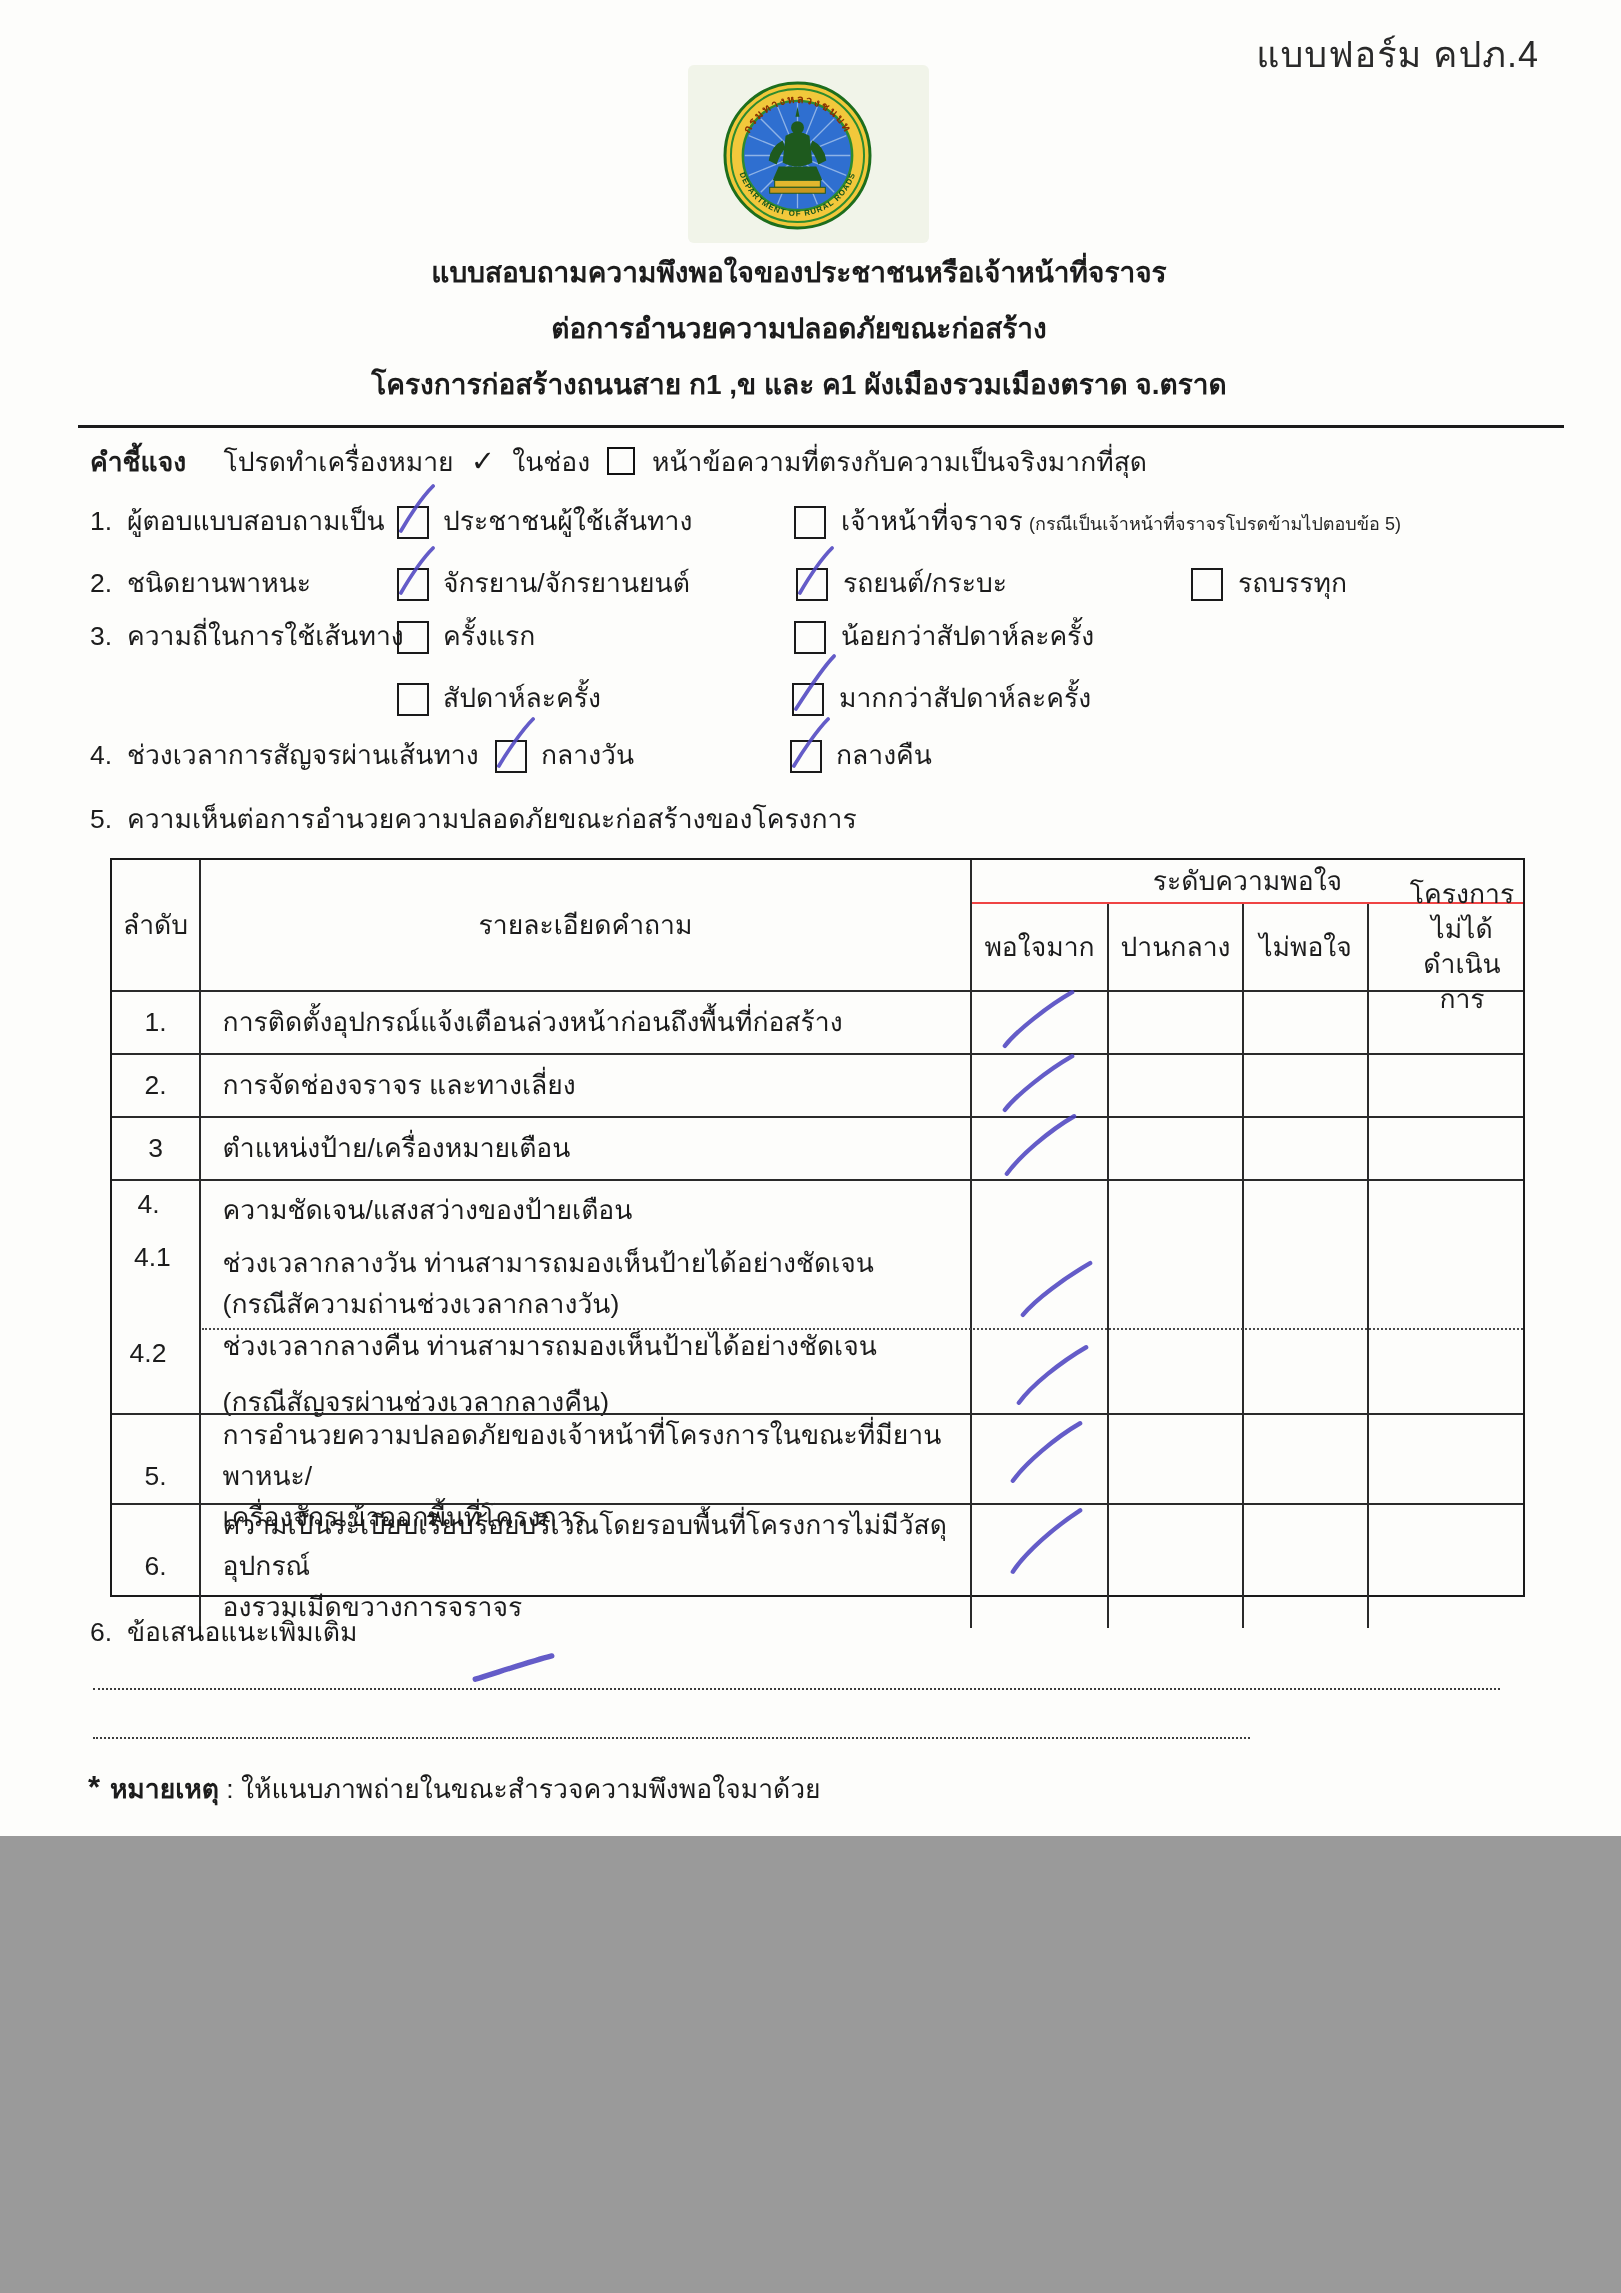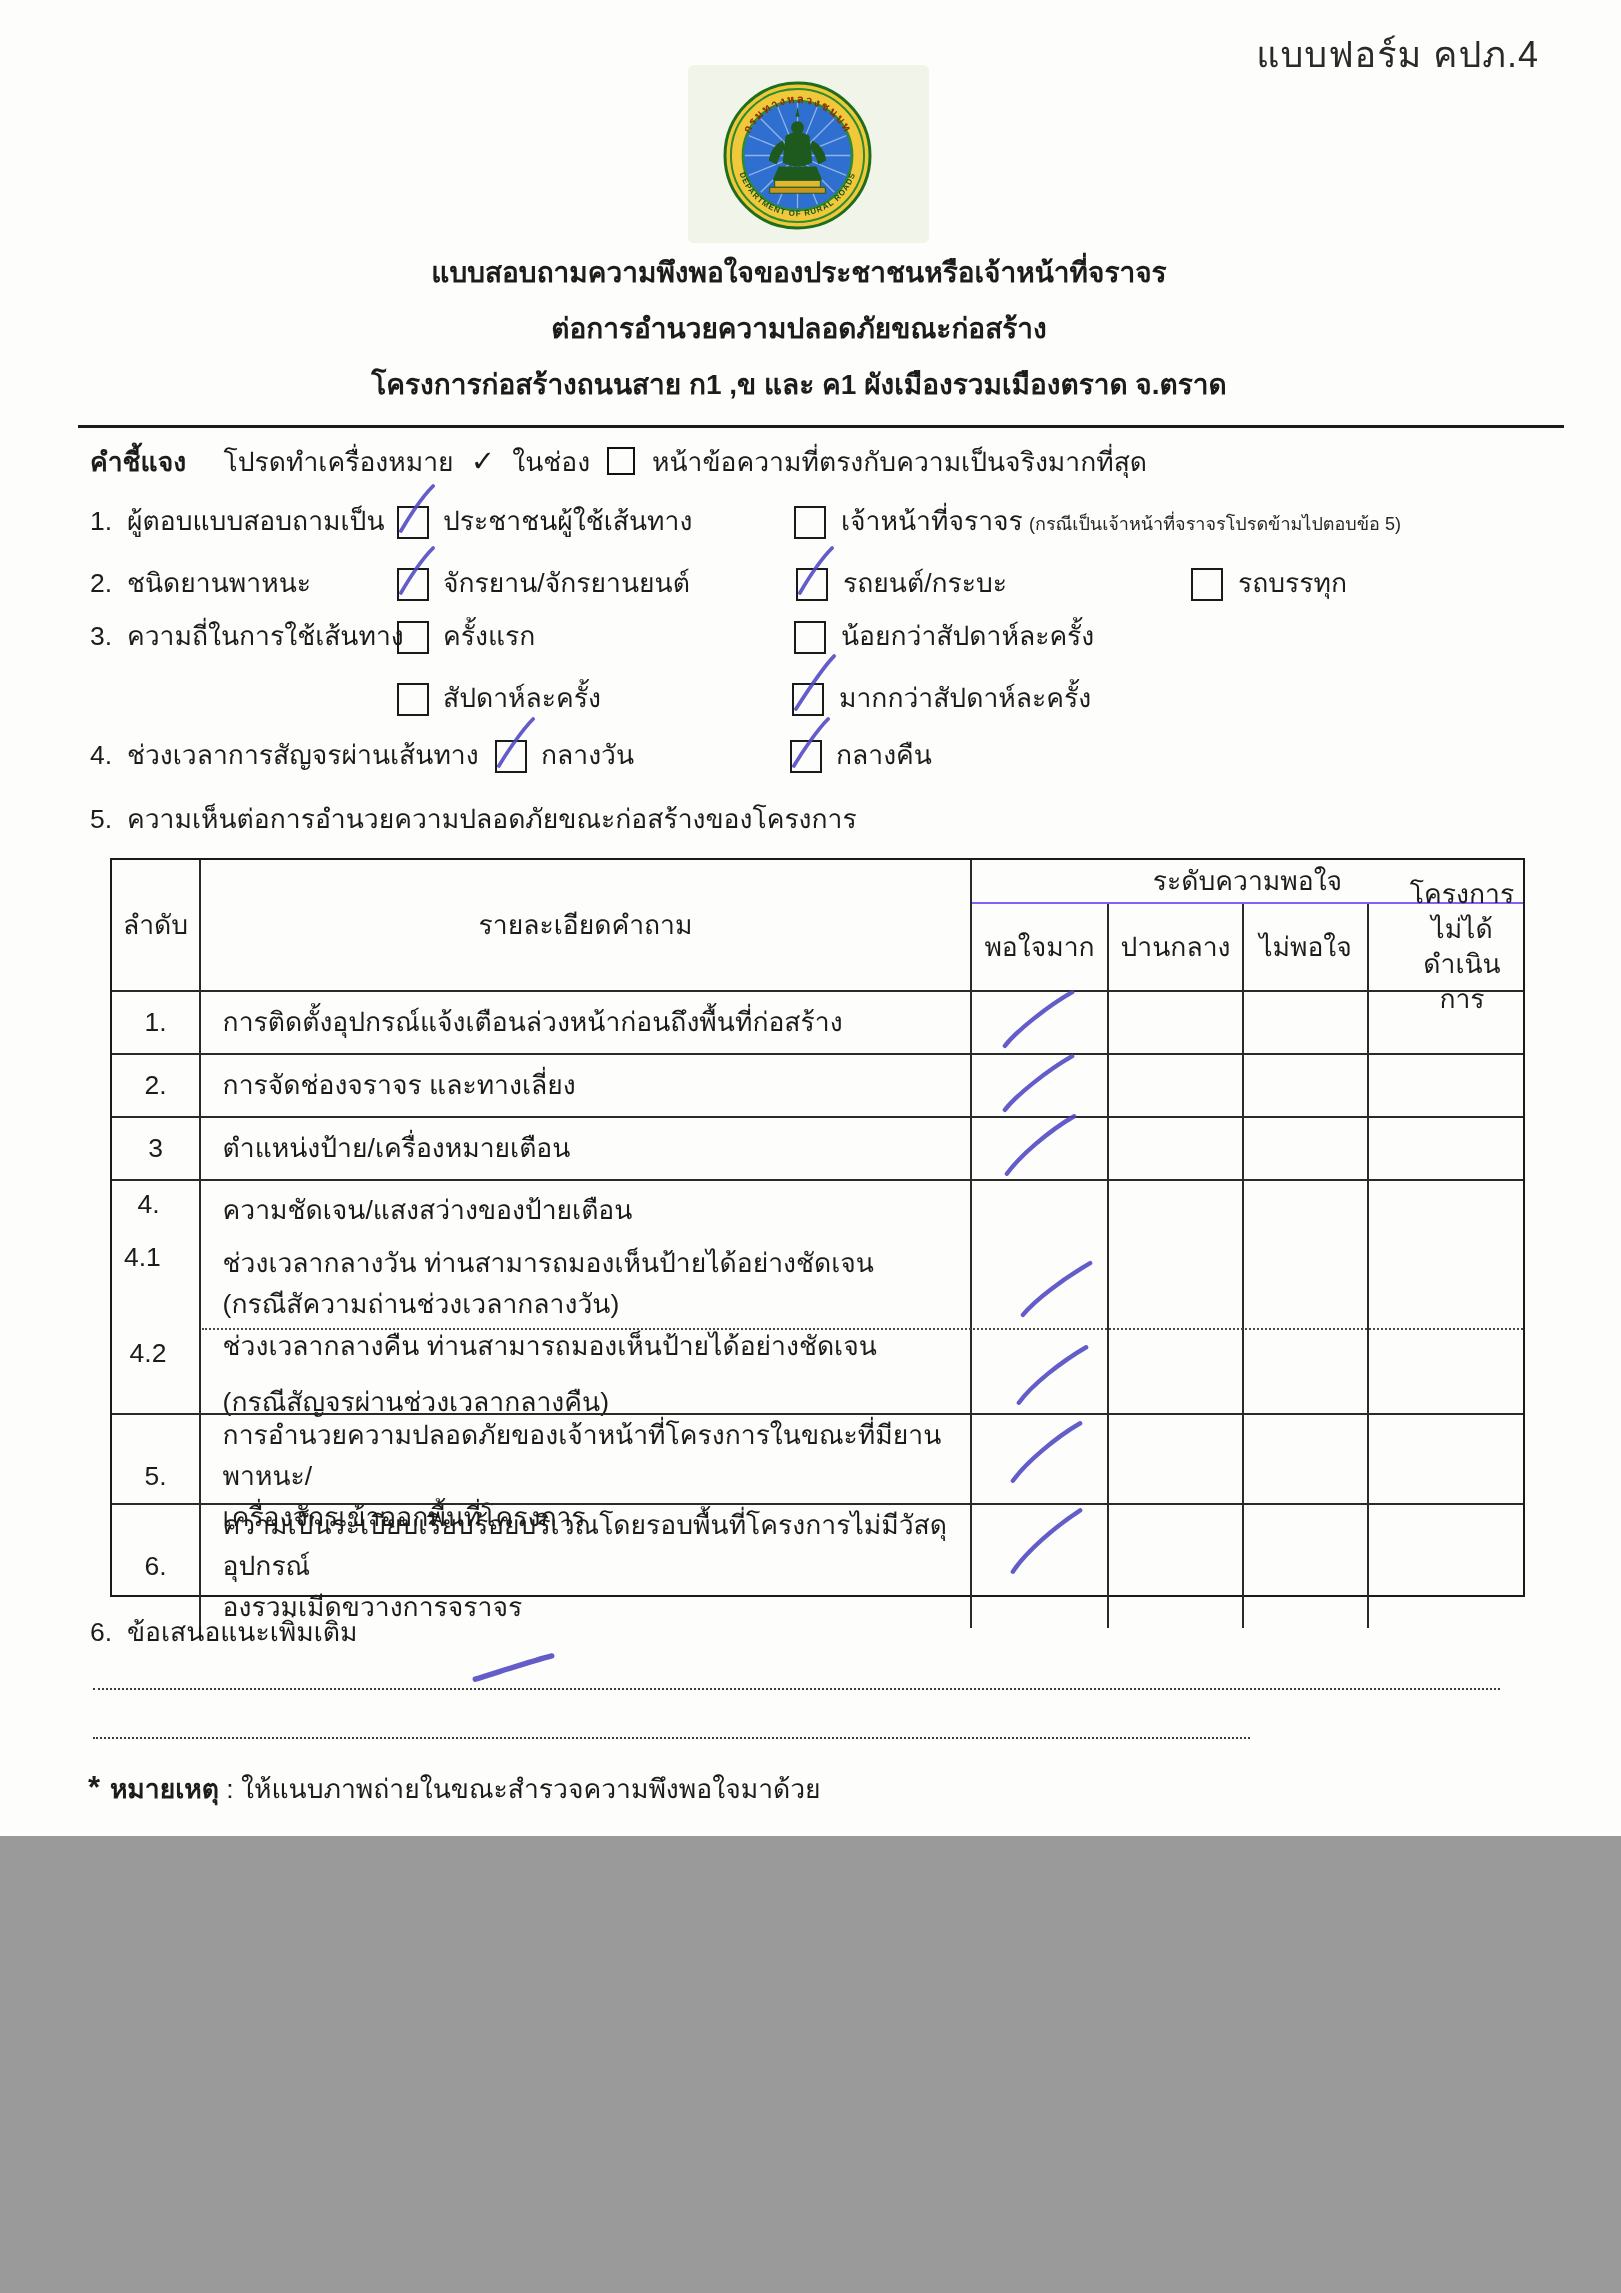--- a/index.html
+++ b/index.html
@@ -23,21 +23,21 @@
   .cb{position:absolute;top:2px;width:28px;height:29px;border:2px solid #1a1a1a;background:transparent;}
   .olabel{position:absolute;}
   .qnote{position:absolute;font-size:18px;color:#262626;}
   .pen{stroke:#4f46c0;fill:none;stroke-linecap:round;opacity:.88;}
   .tbl{position:absolute;left:110px;top:858px;width:1411px;border:2.9px solid #1a1a1a;font-size:26.5px;}
   .thead{display:grid;grid-template-columns:89px 771px 137px 135px 125px 1fr;grid-template-rows:44px 86px;}
   .tc{border-right:2px solid #2a2a2a;display:flex;align-items:center;justify-content:center;text-align:center;}
   .tc.last{border-right:none;}
   .th-no{grid-row:1/3;grid-column:1;}
   .th-q{grid-row:1/3;grid-column:2;}
-  .th-sat{grid-row:1;grid-column:3/7;border-right:none;border-bottom:2px solid #8b5cf6;font-family:Liberation Mono, monospace;}
+  .th-sat{grid-row:1;grid-column:3/7;border-right:none;border-bottom:2px solid #ef4444;font-family:Liberation Mono, monospace;}
   .th-lvl{grid-row:2;}
   .na2{line-height:35px;}
   .trow{display:grid;grid-template-columns:89px 771px 137px 135px 125px 1fr;border-top:2.5px solid #2a2a2a;position:relative;}
   .qcell{justify-content:flex-start;text-align:left;padding-left:21.6px;line-height:41px;}
   .r1{height:61px;}.r2{height:61px;}.r3{height:61px;}.r4{height:232px;}.r5{height:88px;}.r6{height:90px;}
   .blk{position:relative;display:block;}
   .blk span{position:absolute;}
   .dotline{position:absolute;left:90px;right:0;top:147px;border-top:2.5px dotted #4a4a4a;}
   .mark{position:absolute;pointer-events:none;}
   .sugg-dot{height:0;border-bottom:2.5px dotted #3c3c3c;}
@@ -215,21 +215,21 @@
       <div class="tc qcell">ตำแหน่งป้าย/เครื่องหมายเตือน</div>
       <div class="tc"></div>
       <div class="tc"></div>
       <div class="tc"></div>
       <div class="tc last"></div>
     </div>
 
     <div class="trow r4">
       <div class="tc blk">
         <span style="left:25.5px;top:7.8px;">4.</span>
-        <span style="left:12px;top:61px;text-align:right;">4.1</span>
+        <span style="left:22px;top:61px;text-align:right;">4.1</span>
         <span style="left:17.6px;top:157px;">4.2</span>
       </div>
       <div class="tc blk" style="padding-left:5px;">
         <span style="left:21.6px;top:7.8px;">ความชัดเจน/แสงสว่างของป้ายเตือน</span>
         <span style="left:21.6px;top:61px;">ช่วงเวลากลางวัน  ท่านสามารถมองเห็นป้ายได้อย่างชัดเจน</span>
         <span style="left:21.6px;top:102px;">(กรณีสัความถ่านช่วงเวลากลางวัน)</span>
         <span style="left:21.6px;top:144px;">ช่วงเวลากลางคืน  ท่านสามารถมองเห็นป้ายได้อย่างชัดเจน</span>
         <span style="left:21.6px;top:200px;">(กรณีสัญจรผ่านช่วงเวลากลางคืน)</span>
       </div>
       <div class="tc"></div>

